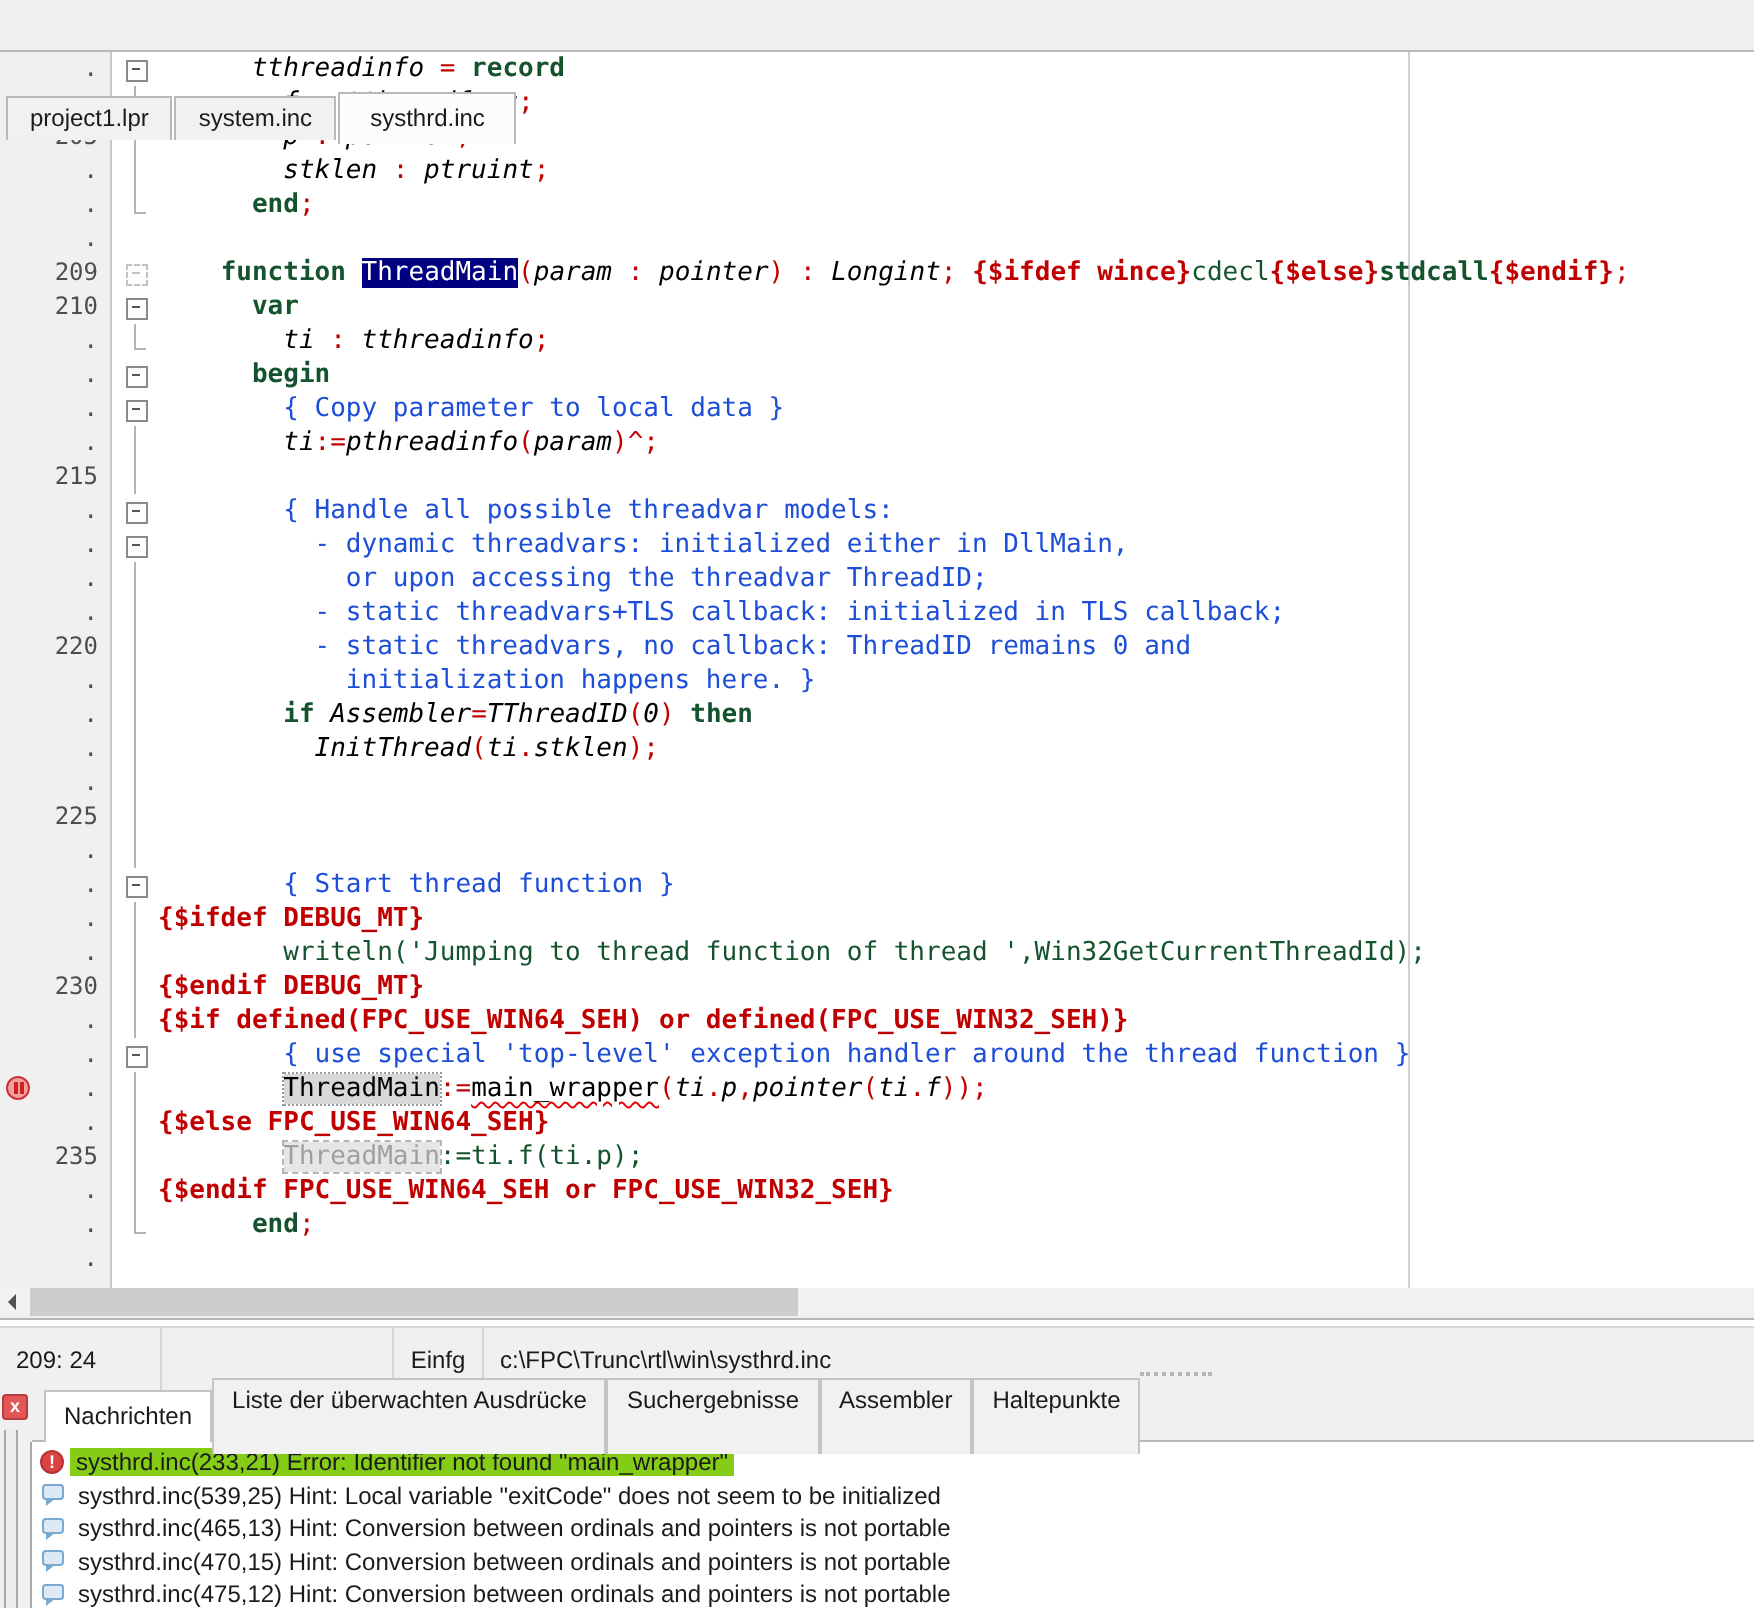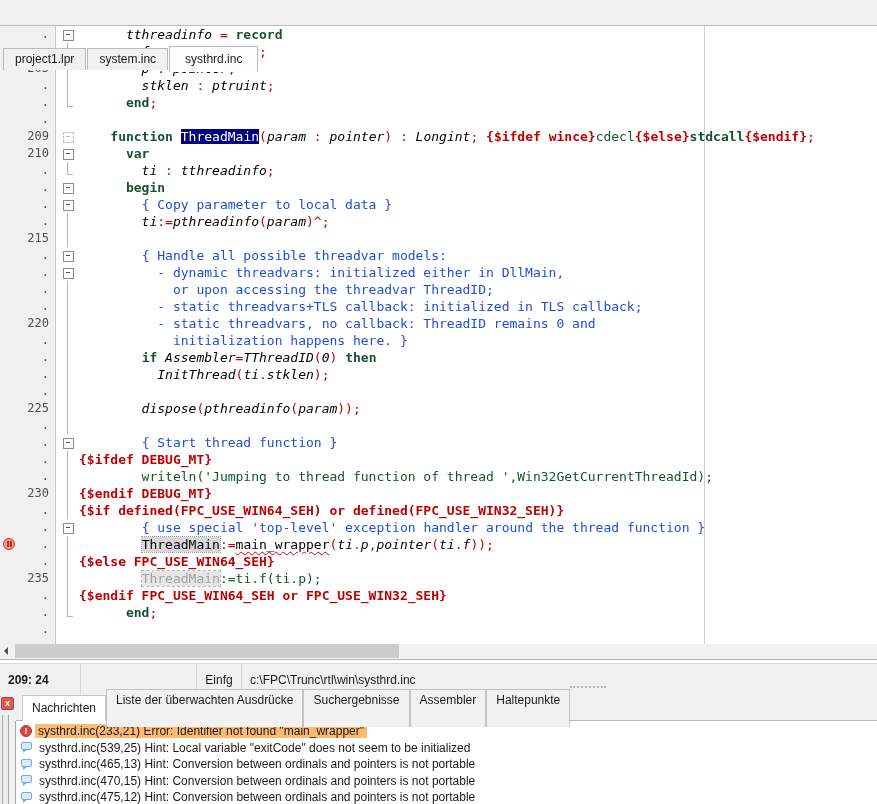--- a/index.html
+++ b/index.html
@@ -61,21 +61,21 @@
       border:4px solid transparent; border-right-color:#505050; border-left:none; }
   .hs-thumb { position:absolute; left:15px; top:0; width:384px; height:14px; background:#cdcdcd; }
 
   .split1 { position:absolute; left:0; top:659px; width:877px; height:1px; background:#b5b5b5; }
   .split2 { position:absolute; left:0; top:660px; width:877px; height:3px; background:#ffffff; }
 
   
   .statusbar { position:absolute; left:0; top:663px; width:877px; height:32px; background:#f0f0f0;
       border-top:1px solid #d8d8d8; display:flex; align-items:center; font-size:12px; }
   .sb-sep { width:1px; align-self:stretch; background:#d5d5d5; }
-  .sb-pos  { width:80px; padding-left:8px;font-weight:bold; }
+  .sb-pos  { width:80px; padding-left:8px; }
   .sb-blank{ width:115px; }
   .sb-mode { width:44px; text-align:center; }
   .sb-file { flex:1; padding-left:8px; }
   .grip-dots { position:absolute; left:570px; top:686px; width:36px; height:0;
       border-bottom:2px dotted #b5b5b5; }
 
   
   .bottom-left { position:absolute; left:0; top:695px; width:16px; height:109px; background:#f0f0f0; }
   .closebtn { position:absolute; left:1px; top:697px; width:13px; height:13px; background:#e25656;
       border:1px solid #b93c3c; border-radius:2px; color:#fff; font-size:9px; font-weight:bold;
@@ -94,21 +94,21 @@
       border-left:1px solid #a8a8a8; padding-top:2px; }
   .msg-row { height:16.5px; display:flex; align-items:center; padding-left:4px; font-size:12px; }
   .msg-ic-err { flex:0 0 12px; width:12px; height:12px; border-radius:50%; background:#db4444;
       border:1px solid #b83232; color:#fff; font-size:9px; font-weight:bold; line-height:10px;
       text-align:center; margin-right:3px; }
   .msg-ic-hint { flex:0 0 11px; width:11px; height:8px; border:1px solid #78a9d1; background:#ddeaf6;
       border-radius:2px; position:relative; margin:0 4px 3px 1px; }
   .msg-ic-hint::after { content:""; position:absolute; left:1px; bottom:-4px; width:0; height:0;
       border-top:4px solid #78a9d1; border-right:5px solid transparent; }
   .msg-text { white-space:nowrap; padding:0 3px; }
-  .msg-text.selected { background:#fdba74; }
+  .msg-text.selected { background:#84cc16; }
 </style>
 </head>
 <body>
 
 <div class="tabbar">
   <div class="nbline"></div>
   <div class="tabs">
     <div class="tab">project1.lpr</div>
     <div class="tab">system.inc</div>
     <div class="tab active">systhrd.inc</div>
@@ -271,21 +271,20 @@
         <span class="g-num">.</span>
         <span class="g-pad"></span>
         <span class="g-fold f-line"></span>
         <span class="code"></span>
       </div>
       <div class="ed-row">
         <span class="g-marks"></span>
         <span class="g-num">225</span>
         <span class="g-pad"></span>
         <span class="g-fold f-line"></span>
-        <span class="code"><span class="ti">        dispose</span><span class="ts">(</span><span class="ti">pthreadinfo</span><span class="ts">(</span><span class="ti">param</span><span class="ts">));</span></span>
       </div>
       <div class="ed-row">
         <span class="g-marks"></span>
         <span class="g-num">.</span>
         <span class="g-pad"></span>
         <span class="g-fold f-line"></span>
         <span class="code"></span>
       </div>
       <div class="ed-row">
         <span class="g-marks"></span>

